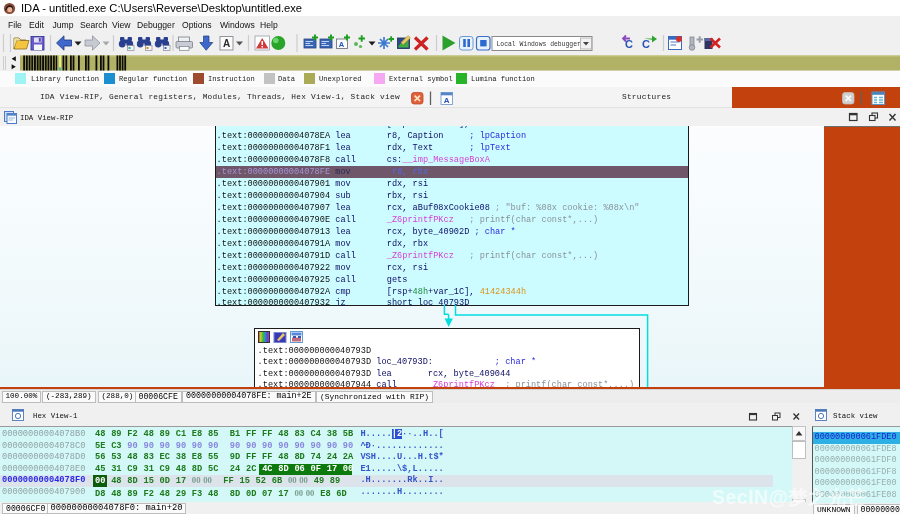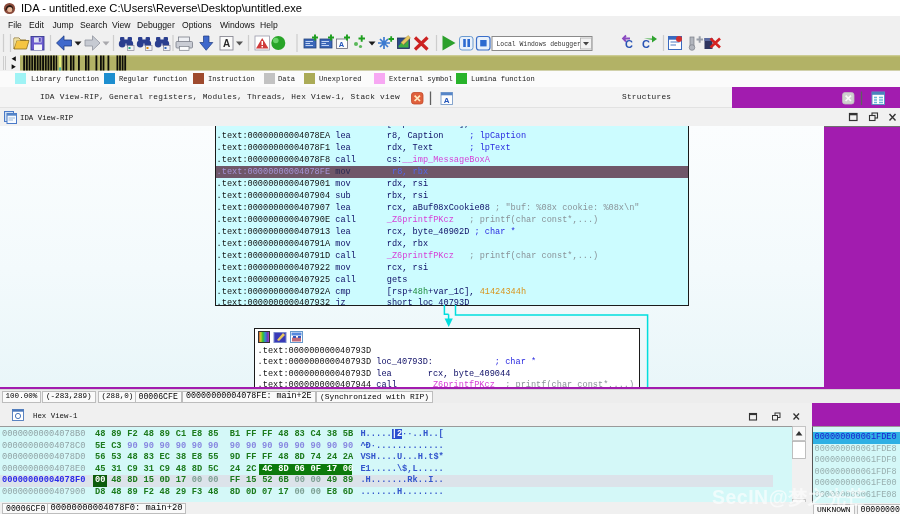--- a/index.html
+++ b/index.html
@@ -1,15 +1,15 @@
 <!DOCTYPE html>
 <html><head><meta charset="utf-8"><style>
 *{margin:0;padding:0;box-sizing:border-box;}
 html,body{width:900px;height:514px;overflow:hidden;background:#fff;}
-#app{position:relative;width:900px;height:514px;font-family:"Liberation Mono",monospace;overflow:hidden;background:#a21caf;}
+#app{position:relative;width:900px;height:514px;font-family:"Liberation Mono",monospace;overflow:hidden;background:#c2410c;}
 .abs{position:absolute;}
 pre{font-family:"Liberation Mono",monospace;}
 
 #titlebar{left:0;top:0;width:900px;height:16px;background:#fff;}
 #titletxt{left:21px;top:2px;font-family:"Liberation Sans",sans-serif;font-size:11.2px;color:#000;}
 
 #menubar{left:0;top:16px;width:900px;height:15px;background:#f0f0f0;font-family:"Liberation Sans",sans-serif;font-size:8.6px;color:#111;}
 .mi{position:absolute;top:4px;}
 
 #toolbar{left:0;top:31px;width:900px;height:24px;background:#f0f0f0;}
@@ -39,21 +39,21 @@
 .cn{color:#1e8a3c;} 
 .co{color:#d8951e;} 
 
 #gstatus{left:0;top:389px;width:900px;height:14px;background:#ededed;border-top:1px solid #d5d5d5;font-size:7.6px;color:#000;}
 .seg{position:absolute;top:1.2px;height:11.5px;border:1px solid #bdbdbd;background:#fafafa;line-height:9.5px;padding:0 3px;white-space:pre;}
 
 #hextitle{left:0;top:403px;width:806px;height:23px;background:#f0f0f0;font-size:7.4px;color:#111;}
 #hexbody{left:0;top:426px;width:792px;height:76px;background:#d4f8f8;border-top:1px solid #9a9a9a;overflow:hidden;}
 .hxp{position:absolute;top:2.1px;font-size:8.7px;line-height:11.5px;font-weight:700;color:#1c7a1c;}
 .hw{color:#fff;}
-.h00{color:#7da093;}
+.h00{color:#7da093;font-family:Liberation Serif, serif;}
 .h90{color:#8787e0;}
 .hb{color:#2a2ae8;font-weight:700;}
 #hexstatus{left:0;top:502px;width:806px;height:12px;background:#f0f0f0;font-size:7.6px;}
 
 #hsb{left:792px;top:426px;width:14px;height:88px;background:#f0f0f0;}
 
 #splitter{left:806px;top:403px;width:6px;height:111px;background:#f0f0f0;}
 #stacktitle{left:812px;top:403px;width:88px;height:23px;background:#f0f0f0;font-size:7.4px;color:#111;}
 #stackbody{left:812px;top:426px;width:88px;height:77px;background:#d4f8f8;border-left:1px solid #555;border-top:1px solid #9a9a9a;overflow:hidden;}
 #stackpre{position:absolute;left:1.5px;top:5.2px;font-size:8.55px;line-height:11.55px;font-weight:400;color:#98aeae;}
@@ -424,20 +424,28 @@
 <rect x="0.5" y="15.5" width="13" height="17" fill="#ffffff" stroke="#b0b0b0" stroke-width="0.8"></rect>
 <rect x="0.5" y="73.5" width="13" height="14" fill="#f8f8f8" stroke="#b8b8b8" stroke-width="0.8"></rect>
 <path d="M7 83 L10.4 78.5 L3.6 78.5 Z" fill="#333"></path>
 </svg></div>
 <div class="abs" id="hexstatus">
 <span class="seg" style="left:2px;top:0.5px;font-size:8.2px">00006CF0</span>
 <span class="seg" style="left:46.5px;top:0.5px;font-size:8.8px">00000000004078F0: main+20</span>
 </div>
 
 <div class="abs" id="splitter"></div>
+<div class="abs" id="stacktitle">
+      <span style="position:absolute;left:21px;top:9px">Stack view</span>
+<svg style="position:absolute;left:3px;top:6px" width="12" height="12" viewBox="0 0 12 12">
+<rect x="0.5" y="0.5" width="11" height="11" fill="#fff" stroke="#4a78bb" stroke-width="0.9"></rect>
+<rect x="0.5" y="0.5" width="11" height="2.2" fill="#4a78bb"></rect>
+<circle cx="6" cy="7" r="2.6" fill="none" stroke="#4a78bb" stroke-width="1"></circle>
+</svg>
+</div>
 <div class="abs" id="stackbody">
       <div style="position:absolute;left:0;top:5.4px;width:88px;height:11.5px;background:#2fb0e4"></div>
       <pre id="stackpre"><span style="color:#1a1ad0">000000000061FDE0</span>
 000000000061FDE8
 000000000061FDF0
 000000000061FDF8
 000000000061FE00
 000000000061FE08</pre>
     </div>
 <div class="abs" id="stackstatus">

